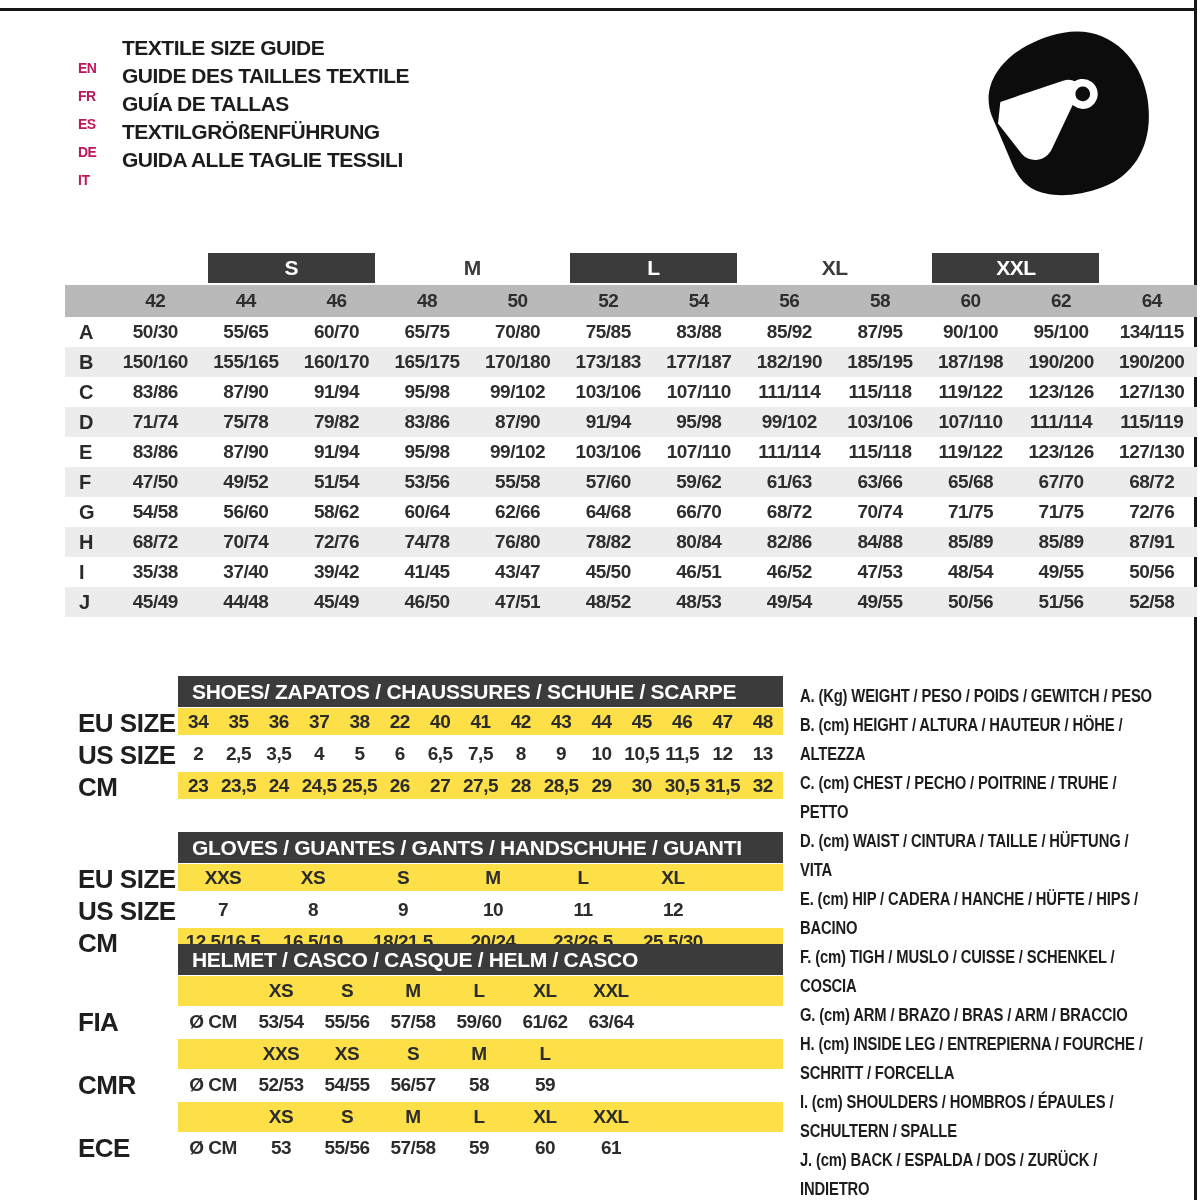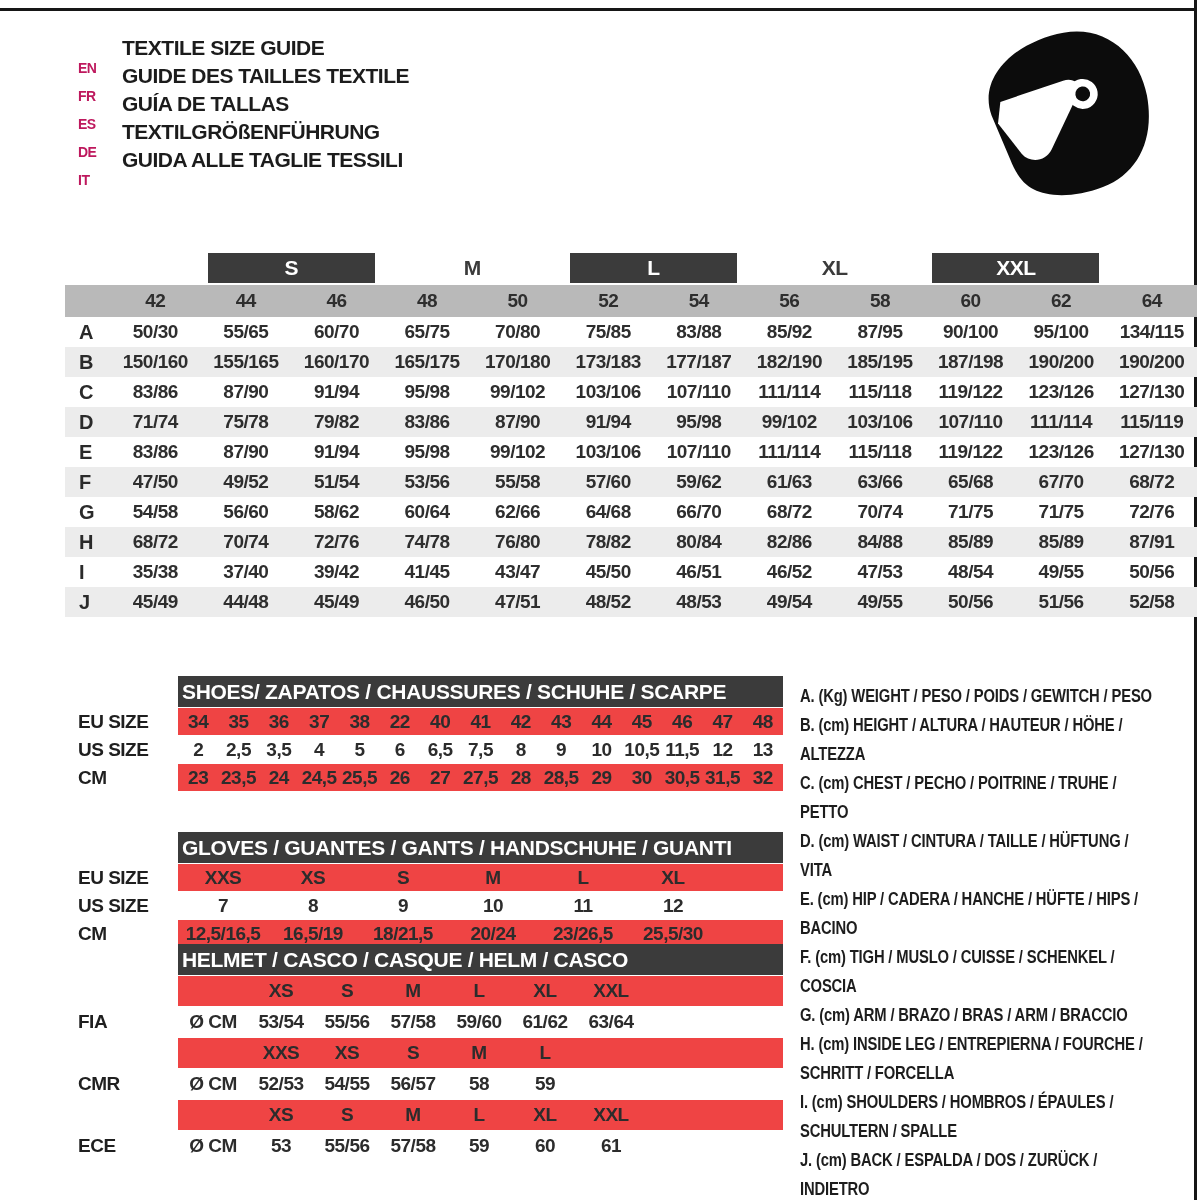--- a/index.html
+++ b/index.html
@@ -32,28 +32,28 @@
   .cols-row .cell { color:#2e2e2e; }
   .cell { display:flex; align-items:center; justify-content:center;
           font-weight:bold; font-size:19px; letter-spacing:-0.5px; white-space:nowrap; }
   .data-row { height:30px; }
   .data-row.striped { background:#ececec; }
   .row-label { justify-content:flex-start; padding-left:14px; color:#2a2a2a; font-size:20px; }
 
   
   .subtable { position:absolute; left:65px; width:735px; }
   .subbar { margin-left:113px; width:605px; height:31px; background:#3b3b3b; color:#fff;
-            display:flex; align-items:center; padding-left:4px;
+            display:flex; align-items:center; padding-left:14px;
             font-weight:bold; font-size:21px; letter-spacing:-0.3px; white-space:nowrap; }
   .subrow { display:grid; grid-template-columns:113px 605px; margin-top:1px; }
   .subrow .side-label { display:flex; align-items:center; padding-left:13px;
-            font-weight:bold; font-size:19px; letter-spacing:-0.5px; color:#1f1f1f; }
+            font-weight:bold; font-size:26px; letter-spacing:-0.5px; color:#1f1f1f; }
   .subrow .content { height:27px; }
   .subrow .content.tall { height:30px; }
-  .subrow .content.stripe { background:#ef4444; }
+  .subrow .content.stripe { background:#fde047; }
   .inner-grid { display:grid; height:100%; }
   .inner-grid.g-shoes  { grid-template-columns:repeat(15,1fr); }
   .inner-grid.g-gloves { grid-template-columns:repeat(6,90px); }
   .inner-grid.g-helmet { grid-template-columns:70px repeat(6,66px); }
   .inner-grid .cell { font-size:19px; color:#2c2c2c; }
 
   #shoes-table  { top:676px; }
   #gloves-table { top:832px; }
   #helmet-table { top:944px; }
 

